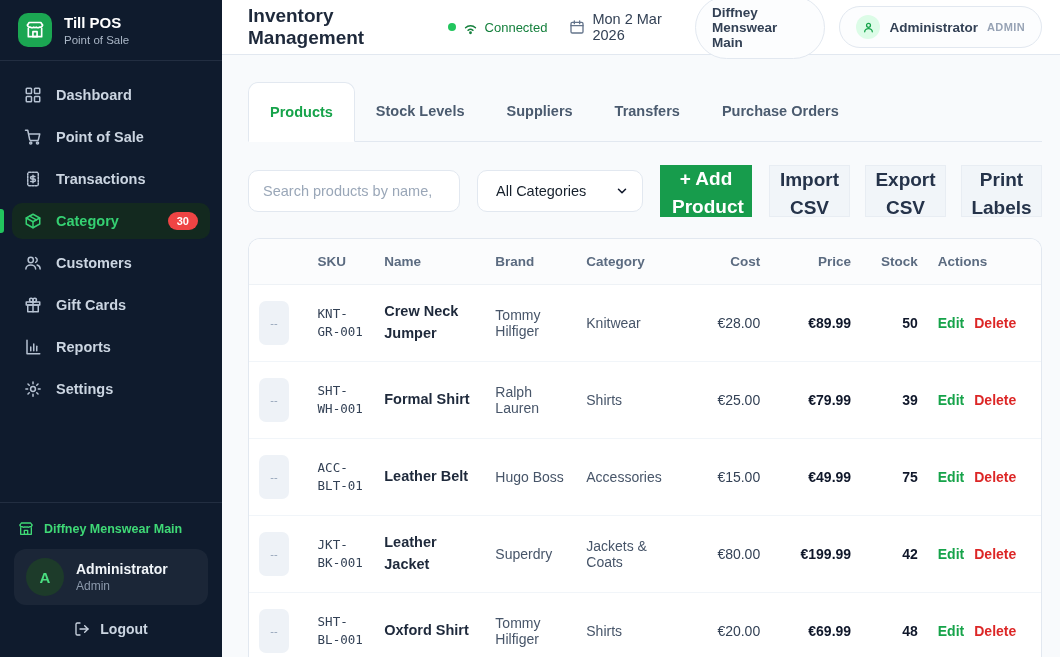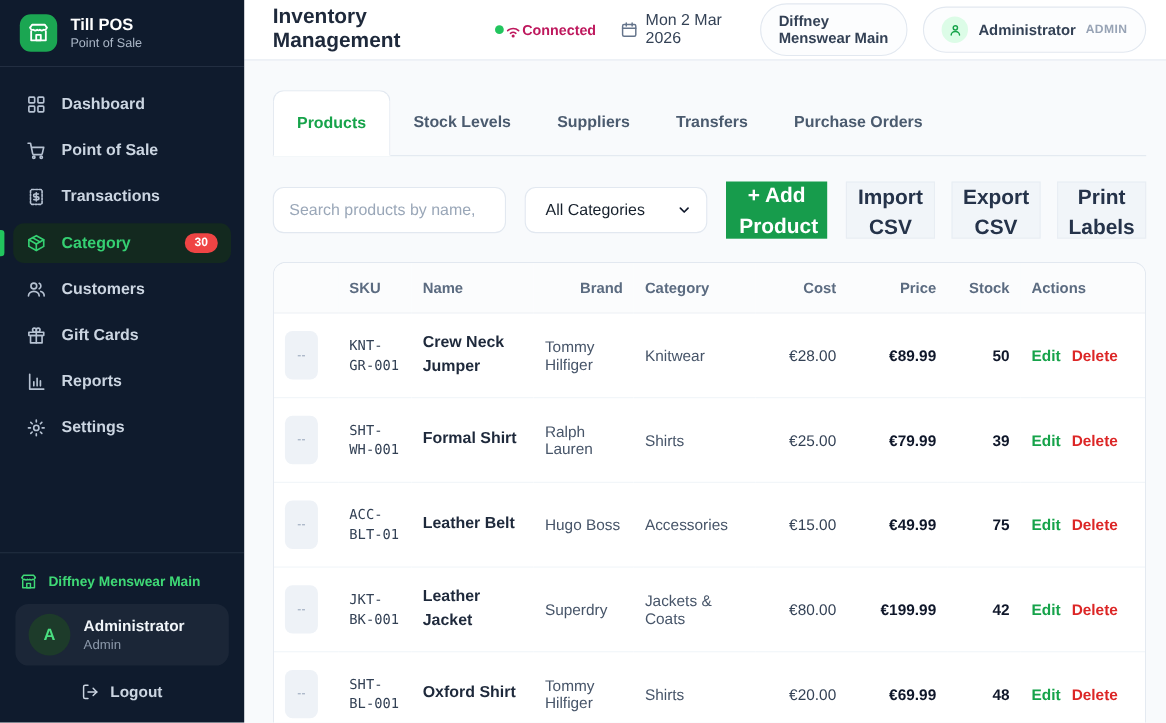--- a/index.html
+++ b/index.html
@@ -28,21 +28,21 @@
   .user-avatar { width:38px; height:38px; border-radius:50%; background:#1d3b2a; color:#4ade80; font-weight:bold; font-size:15px;
                  display:flex; align-items:center; justify-content:center; flex:0 0 auto; }
   .user-name { color:#f1f5f9; font-weight:bold; font-size:14px; }
   .user-role { color:#8c99ab; font-size:12px; margin-top:2px; }
   .logout { display:flex; align-items:center; justify-content:center; gap:10px; color:#cbd5e1; font-size:14px; font-weight:600; padding:16px 0 4px; cursor:pointer; }
 
   
   .main { flex:1; display:flex; flex-direction:column; height:657px; }
   .topbar { height:55px; min-height:55px; background:#fff; border-bottom:1px solid #e2e8f0; display:flex; align-items:center; padding:0 22px 0 26px; gap:14px; }
   .page-title { font-size:19px; font-weight:bold; color:#1e293b; }
-  .conn { display:flex; align-items:center; color:#be185d; font-size:13px; font-weight:bold; margin-left:6px; }
+  .conn { display:flex; align-items:center; gap:6px; color:#15803d; font-size:13px; font-weight:normal; margin-left:6px; }
   .conn-dot { width:8px; height:8px; border-radius:50%; background:#22c55e; }
   .date-wrap { display:flex; align-items:center; gap:7px; color:#334155; font-size:14.5px; margin-left:8px; }
   .date-wrap .cal { color:#64748b; display:flex; }
   .top-right { margin-left:auto; display:flex; align-items:center; gap:14px; }
   .pill { border:1px solid #e2e8f0; border-radius:999px; background:#fcfdfe; padding:8px 16px; font-size:13.5px; font-weight:600; color:#334155;
           display:flex; align-items:center; gap:9px; cursor:pointer; }
   .pill .mini-avatar { width:24px; height:24px; border-radius:50%; background:#dcfce7; color:#16a34a; display:flex; align-items:center; justify-content:center; }
   .pill .role-tag { color:#97a3b5; font-size:11px; font-weight:bold; letter-spacing:.4px; }
 
   .content { padding:27px 22px 0 26px; flex:1; overflow:hidden; }
@@ -62,21 +62,21 @@
   .btn-secondary { background:#f1f5f9; border:1px solid #e8edf3; color:#25334a; width:81px; height:52px; padding:0 8px; }
   .btn-secondary + .btn-secondary { margin-left:-2px; }
 
   
   .table-card { margin-top:21px; background:#fff; border:1px solid #e2e8f0; border-bottom:none; border-radius:12px 12px 0 0; overflow:hidden; }
   table { width:100%; border-collapse:collapse; table-layout:fixed; }
   thead th { background:#fbfcfd; font-size:13.5px; font-weight:600; color:#5b6b80; text-align:left; padding:15px 10px; border-bottom:1px solid #eef2f6; }
   th.r, td.r { text-align:right; }
   tbody td { padding:16px 10px; border-top:1px solid #f1f5f9; vertical-align:middle; font-size:14px; color:#475569; }
   tbody tr:first-child td { border-top:none; }
-  .c-thumb { width:58px; } .c-sku { width:66px; } .c-name { width:110px; } .c-brand { width:90px;text-align:right; } .c-cat { width:110px; }
+  .c-thumb { width:58px; } .c-sku { width:66px; } .c-name { width:110px; } .c-brand { width:90px; } .c-cat { width:110px; }
   .c-cost { width:82px; } .c-price { width:90px; } .c-stock { width:66px; } .c-act { width:112px; }
   .thumb { width:30px; height:44px; background:#eef2f7; border-radius:7px; color:#94a3b8; font-size:11px; display:flex; align-items:center; justify-content:center; }
   .sku { font-family:"DejaVu Sans Mono", monospace; font-size:12.5px; color:#334155; line-height:1.45; word-break:normal; }
   .pname { font-weight:bold; color:#1e293b; font-size:14.5px; line-height:1.5; }
   .cost { color:#334155; }
   .price { font-weight:bold; color:#0f172a; }
   .stock { font-weight:bold; color:#0f172a; }
   .act-edit { color:#16a34a; font-weight:600; cursor:pointer; margin-right:10px; }
   .act-del { color:#dc2626; font-weight:600; cursor:pointer; }
   svg { display:block; }

